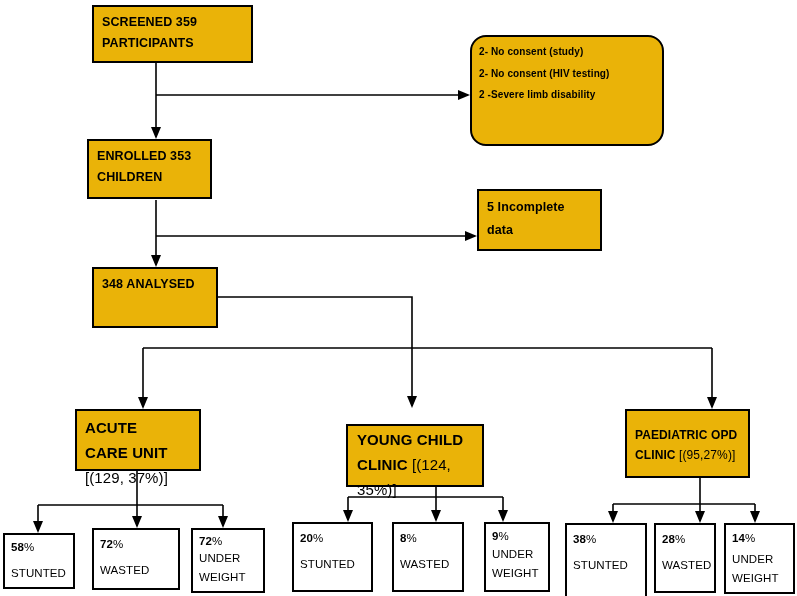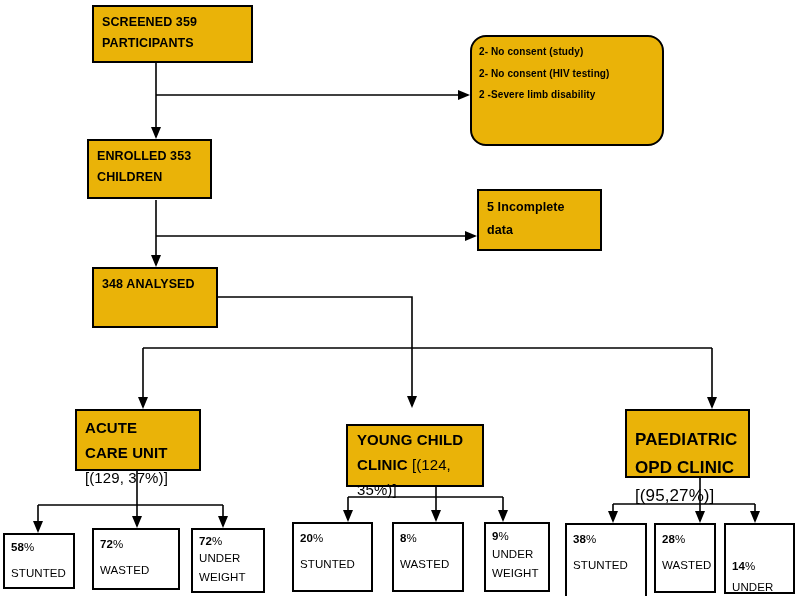--- a/index.html
+++ b/index.html
@@ -78,21 +78,21 @@
 <div class="box clinic" style="left:75px;top:409px;width:126px;height:62px;padding:5px 20px 0 8px;">
   <span>ACUTE CARE UNIT</span>
   <span class="detail">[(129, 37%)]</span>
 </div>
 
 <div class="box clinic" style="left:346px;top:424px;width:138px;height:63px;padding:2px 8px 0 9px;">
   <span>YOUNG CHILD CLINIC</span>
   <span class="detail">[(124, 35%)]</span>
 </div>
 
-<div class="box clinic" style="left:625px;top:409px;width:125px;height:69px;padding:15px 5px 0 8px;font-size:17px;">
+<div class="box clinic" style="left:625px;top:409px;width:125px;height:69px;padding:15px 5px 0 8px;font-size:12px;">
   <span>PAEDIATRIC OPD CLINIC</span>
   <span class="detail">[(95,27%)]</span>
 </div>
 
 <div class="leaf" style="left:3px;top:533px;width:72px;height:56px;padding-top:6px;">
   <div class="num"><span>58</span><span class="unit">%</span></div>
   <div class="lbl">STUNTED</div>
 </div>
 <div class="leaf" style="left:92px;top:528px;width:88px;height:62px;">
   <div class="num"><span>72</span><span class="unit">%</span></div>
@@ -118,15 +118,15 @@
 
 <div class="leaf" style="left:565px;top:523px;width:82px;height:84px;">
   <div class="num"><span>38</span><span class="unit">%</span></div>
   <div class="lbl">STUNTED</div>
 </div>
 <div class="leaf" style="left:654px;top:523px;width:62px;height:70px;">
   <div class="num"><span>28</span><span class="unit">%</span></div>
   <div class="lbl">WASTED</div>
 </div>
 <div class="leaf" style="left:724px;top:523px;width:71px;height:71px;padding-top:7px;">
-  <div class="num" style="margin-bottom:6px;margin-top:28px;"><span>14</span><span class="unit">%</span></div>
+  <div class="num" style="margin-bottom:6px;"><span>14</span><span class="unit">%</span></div>
   <div class="lbl" style="line-height:1.65;">UNDER WEIGHT</div>
 </div>
 
 </body></html>

